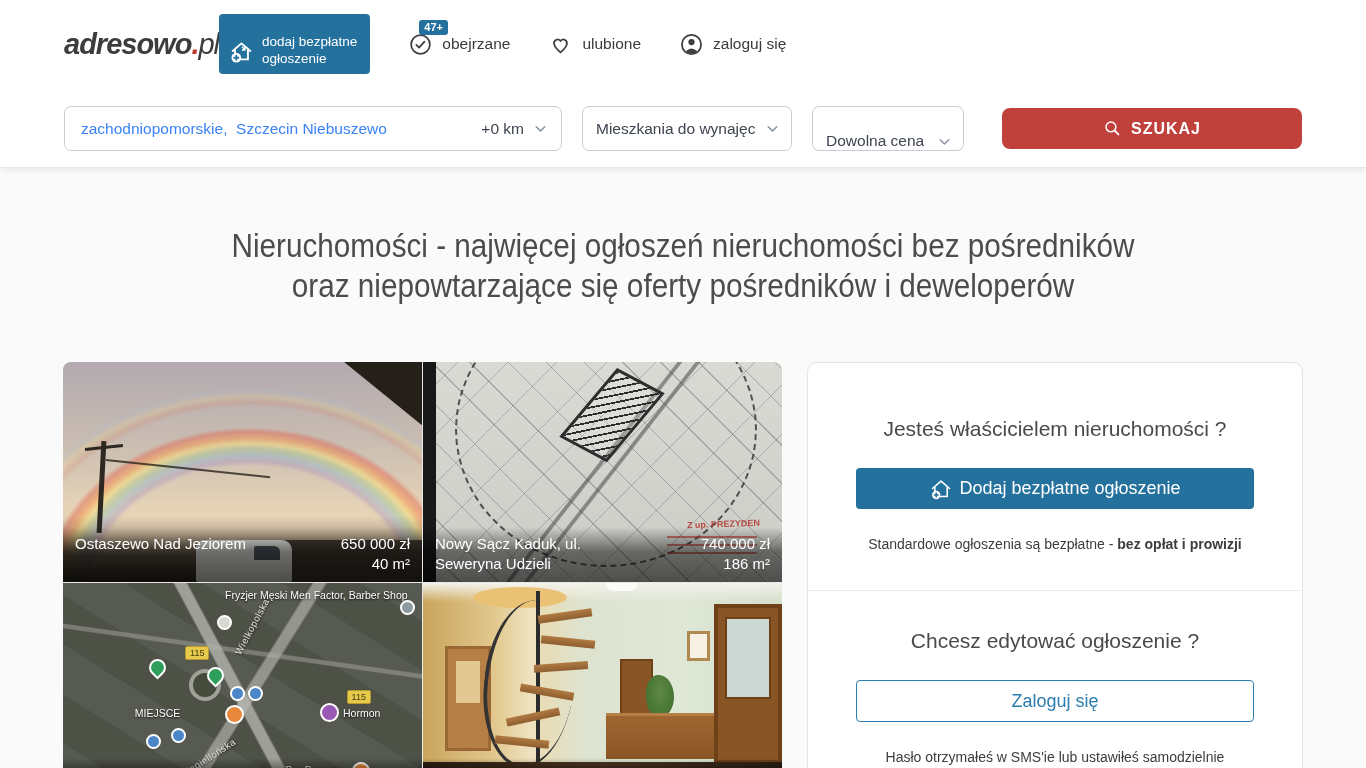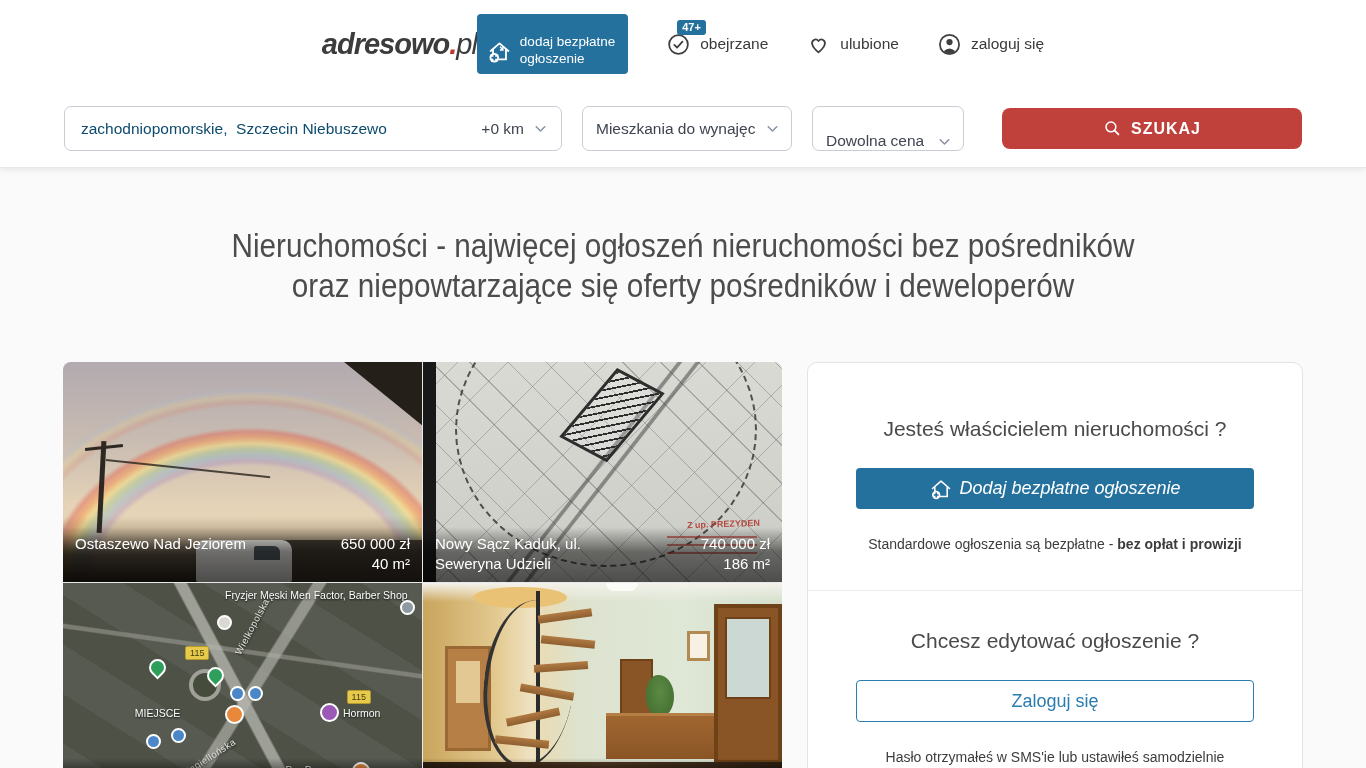--- a/index.html
+++ b/index.html
@@ -2,21 +2,21 @@
 <html lang="pl"><head>
 <meta charset="utf-8">
 <style>
   * { box-sizing: border-box; margin: 0; padding: 0; }
   html,body { width:1366px; height:768px; overflow:hidden; }
   body { font-family:"Liberation Sans", sans-serif; background:#fafafa; color:#333; }
 
   
   .topbar { background:#fff; padding:0 64px; border-bottom:1px solid #e8e8e8;
             box-shadow:0 2px 6px rgba(0,0,0,.08); position:relative; z-index:5; }
-  .topbar-row1 { height:88px; display:flex; align-items:center; justify-content:center; }
+  .topbar-row1 { height:88px; display:flex; align-items:center; justify-content:flex-start; }
 
   .logo { font-style:italic; font-size:29px; letter-spacing:-1px; color:#3c3c3c;
           text-decoration:none; cursor:pointer; display:inline-flex; align-items:baseline; }
   .logo b { font-weight:700; }
   .logo .dot { color:#c0392b; font-weight:700; }
   .logo .tld { font-weight:300; }
 
   .hdr-nav { display:flex; align-items:center; gap:38px; }
   .hdr-add-btn { background:#24719e; color:#fff; border:none; border-radius:4px;
                  padding:20px 13px 6px 10px; display:flex; align-items:center; gap:8px;
@@ -25,21 +25,21 @@
   .hdr-item { display:flex; align-items:center; gap:9px; font-size:15.5px; color:#3a3a3a;
               cursor:pointer; position:relative; background:none; border:none;
               font-family:"Liberation Sans", sans-serif; }
   .badge { position:absolute; top:-12px; left:11px; background:#24719e; color:#fff;
            font-size:11px; font-weight:700; padding:1px 5px 2px; border-radius:3px; }
   .icon24 { width:25px; height:25px; flex:0 0 auto; }
 
   .topbar-row2 { display:flex; gap:20px; padding:18px 0 16px; align-items:center; }
   .loc-box { width:498px; height:45px; border:1px solid #c9ccd3; border-radius:7px;
              display:flex; align-items:center; padding:0 12px 0 16px; background:#fff; gap:8px; }
-  .loc-box input { flex:1; border:none; outline:none; font-size:15.5px; color:#0c4a6e;
+  .loc-box input { flex:1; border:none; outline:none; font-size:15.5px; color:#3b82f6;
                    font-family:"Liberation Sans", sans-serif; background:transparent; min-width:0; }
   .radius { font-size:15.5px; color:#3e4450; white-space:nowrap; cursor:pointer; }
   .sel { height:45px; border:1px solid #c9ccd3; border-radius:7px; background:#fff;
          display:flex; align-items:center; justify-content:space-between;
          padding:0 10px 0 13px; font-size:15.5px; color:#3e4450; cursor:pointer; }
   .sel .sel-val { overflow:hidden; white-space:nowrap; }
   .sel-type { width:210px; }
   .sel-price { width:152px;align-items:flex-end; }
   .chev { width:17px; height:17px; flex:0 0 auto; }
 
@@ -164,21 +164,21 @@
     background:radial-gradient(ellipse at 50% 0%, #533a24, #2d1f12 75%); }
 
   
   .sidebar { width:496px; background:#fff; border:1px solid #e3e3e3; border-radius:10px;
              height:430px; }
   .side-sec { text-align:center; padding:54px 48px 38px; }
   .side-sec.second { border-top:1px solid #ebebeb; padding:38px 48px; }
   .side-h { font-size:21px; font-weight:400; color:#4a4a4a; margin-bottom:27px; }
   .btn-add-big { width:100%; height:41px; background:#24719e; color:#fff; border:none;
     border-radius:4px; font-size:18px; display:flex; align-items:center; justify-content:center;
-    gap:6px; cursor:pointer; font-family:"Liberation Sans", sans-serif;font-style:italic; }
+    gap:6px; cursor:pointer; font-family:"Liberation Sans", sans-serif; }
   .btn-login { width:100%; height:42px; background:#fff; color:#2b7cb0;
     border:1px solid #2b7cb0; border-radius:4px; font-size:18px; cursor:pointer;
     font-family:"Liberation Sans", sans-serif; }
   .side-note { margin-top:27px; font-size:14px; color:#3d3d3d; }
   .side-note b { font-weight:700; }
 </style>
 </head>
 <body>
 
 <header class="topbar">

